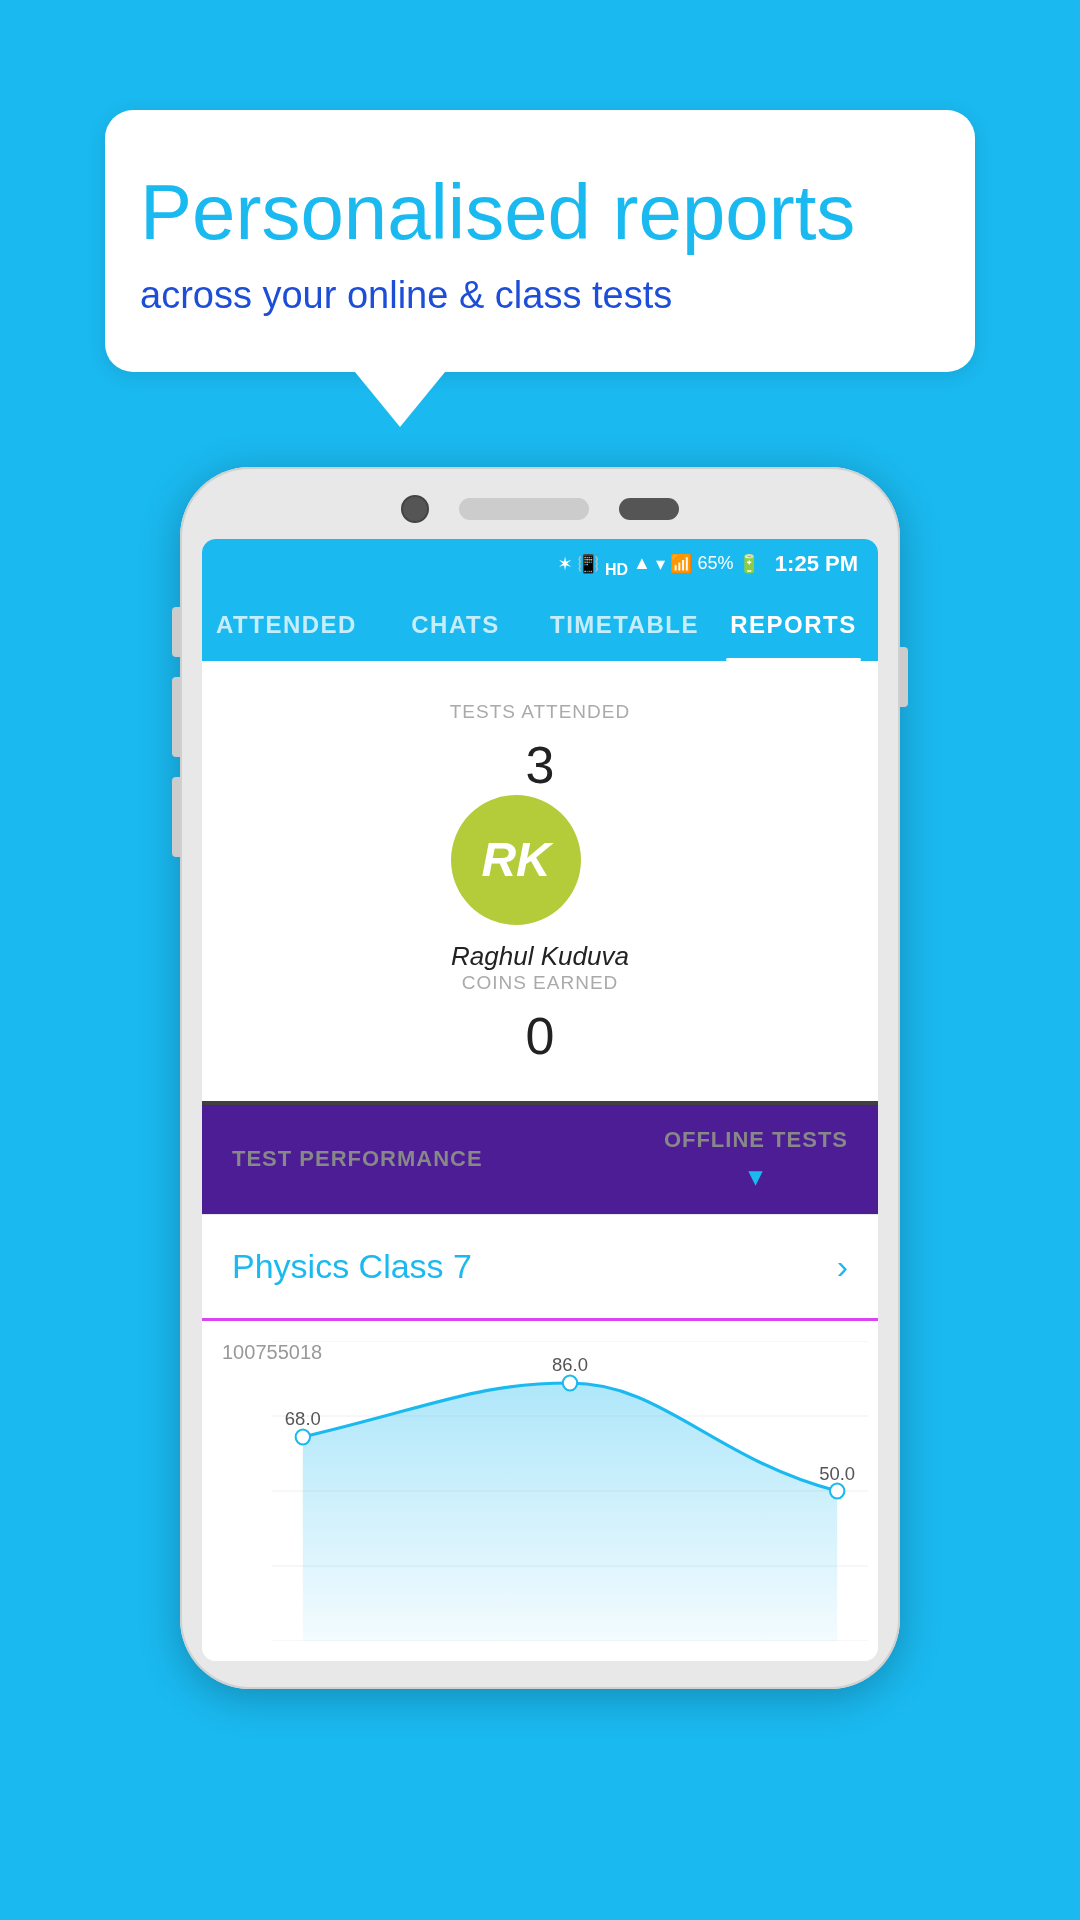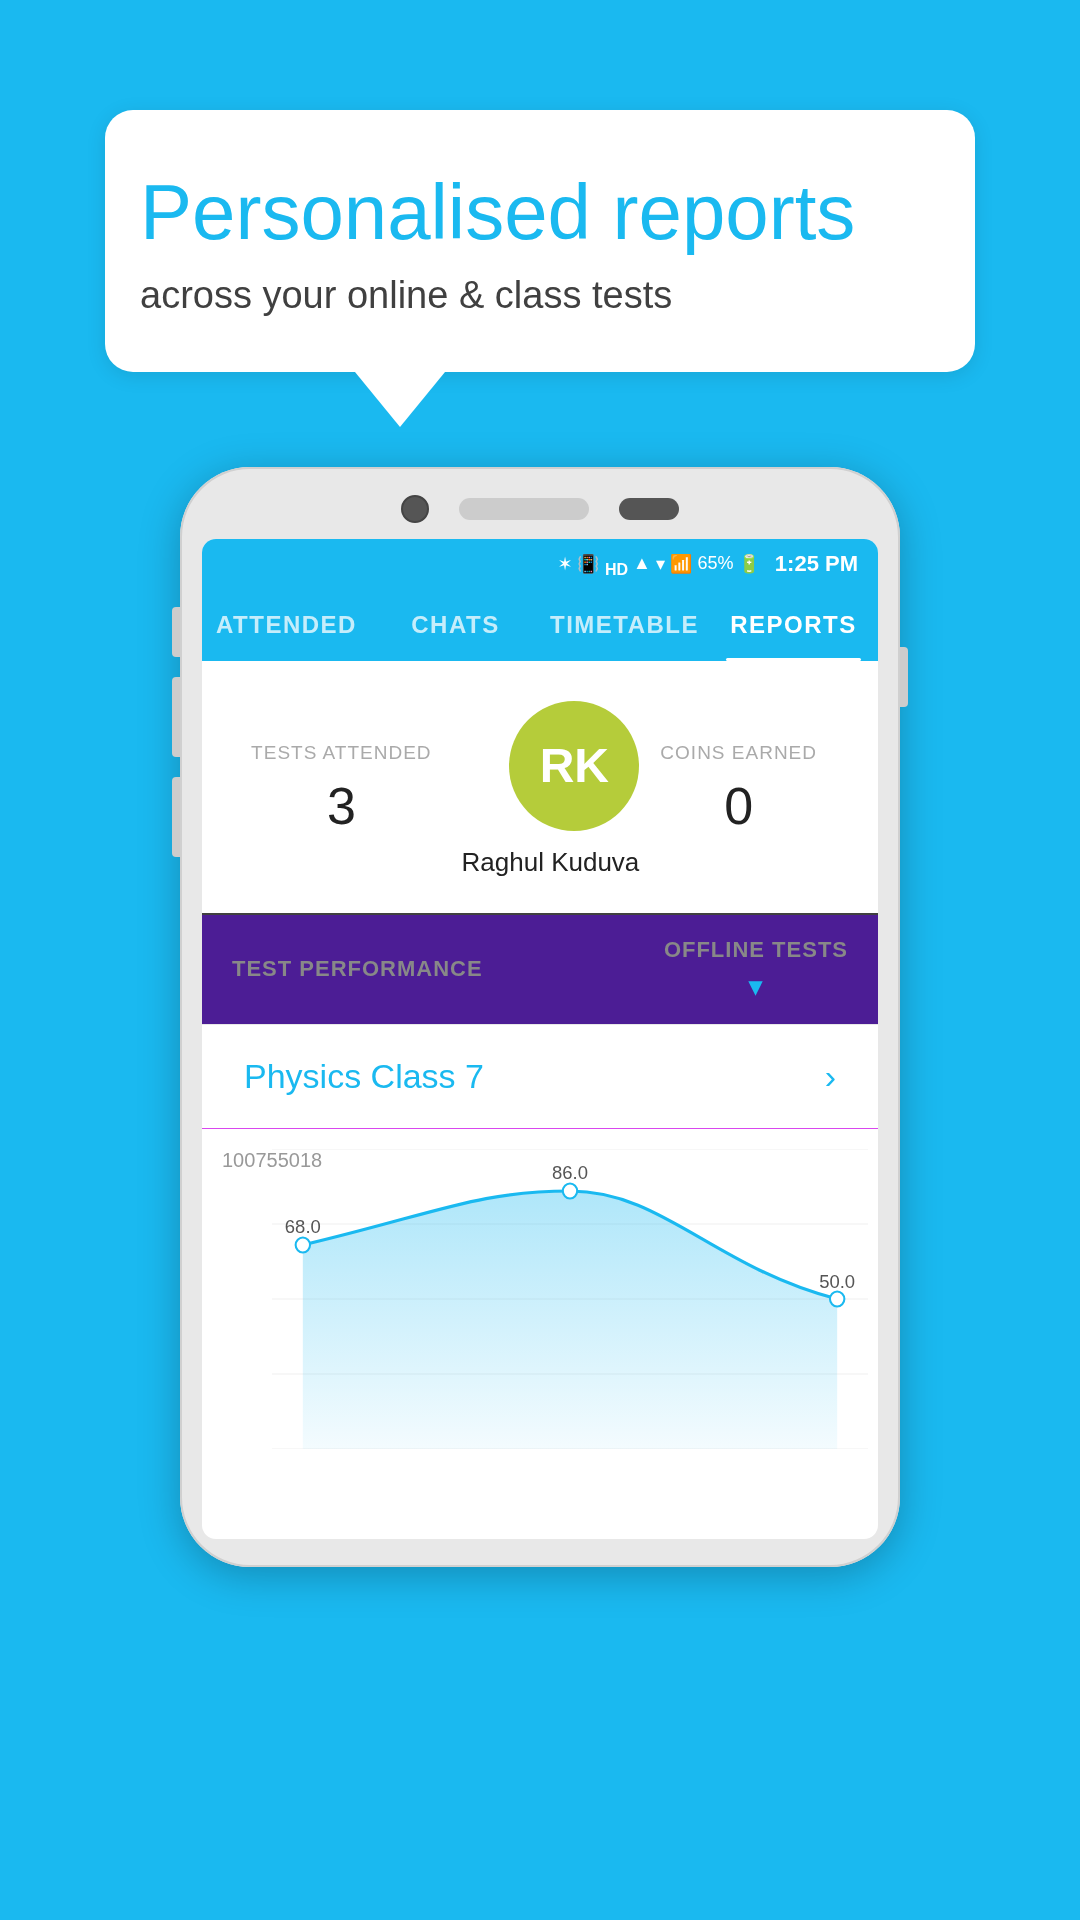--- a/index.html
+++ b/index.html
@@ -31,21 +31,21 @@
 
     .speech-bubble-title {
       color: #1ab9f0;
       font-size: 78px;
       font-weight: 300;
       line-height: 1.1;
       margin-bottom: 18px;
     }
 
     .speech-bubble-subtitle {
-      color: #404040;
+      color: #1d4ed8;
       font-size: 38px;
       font-weight: 300;
     }
 
     .speech-bubble-arrow {
       width: 0;
       height: 0;
       border-left: 45px solid transparent;
       border-right: 45px solid transparent;
       border-top: 55px solid white;
@@ -166,21 +166,22 @@
       border-radius: 2px;
     }
 
     
     .profile-section {
       background: white;
       padding: 40px 40px 35px;
       display: flex;
       align-items: center;
       justify-content: space-between;
-      border-bottom: 2px solid #404040;
+      border-bottom: 4px solid #404040;
+      flex-direction: column;
     }
 
     .stat-block {
       text-align: center;
       flex: 1;
     }
 
     .stat-label {
       color: #aaa;
       font-size: 19px;
@@ -192,22 +193,23 @@
     .stat-value {
       color: #222;
       font-size: 52px;
       font-weight: 400;
     }
 
     .avatar-block {
       flex: 1;
       display: flex;
       flex-direction: column;
-      align-items: flex-end;
+      align-items: flex-start;
       gap: 16px;
+      font-style: italic;
     }
 
     .avatar-circle {
       width: 130px;
       height: 130px;
       border-radius: 50%;
       background: #b5cc3a;
       display: flex;
       align-items: center;
       justify-content: center;
@@ -252,25 +254,25 @@
     }
 
     .chevron-down {
       color: #1ab9f0;
       font-size: 26px;
     }
 
     
     .class-row {
       background: white;
-      padding: 32px 42px;
+      padding: 32px 30px;
       display: flex;
       justify-content: space-between;
       align-items: center;
-      border-bottom: 1px solid #d946ef;
+      border-bottom: 3px solid #d946ef;
       cursor: pointer;
     }
 
     .class-name {
       color: #1ab9f0;
       font-size: 34px;
       font-weight: 500;
     }
 
     .chevron-right {

